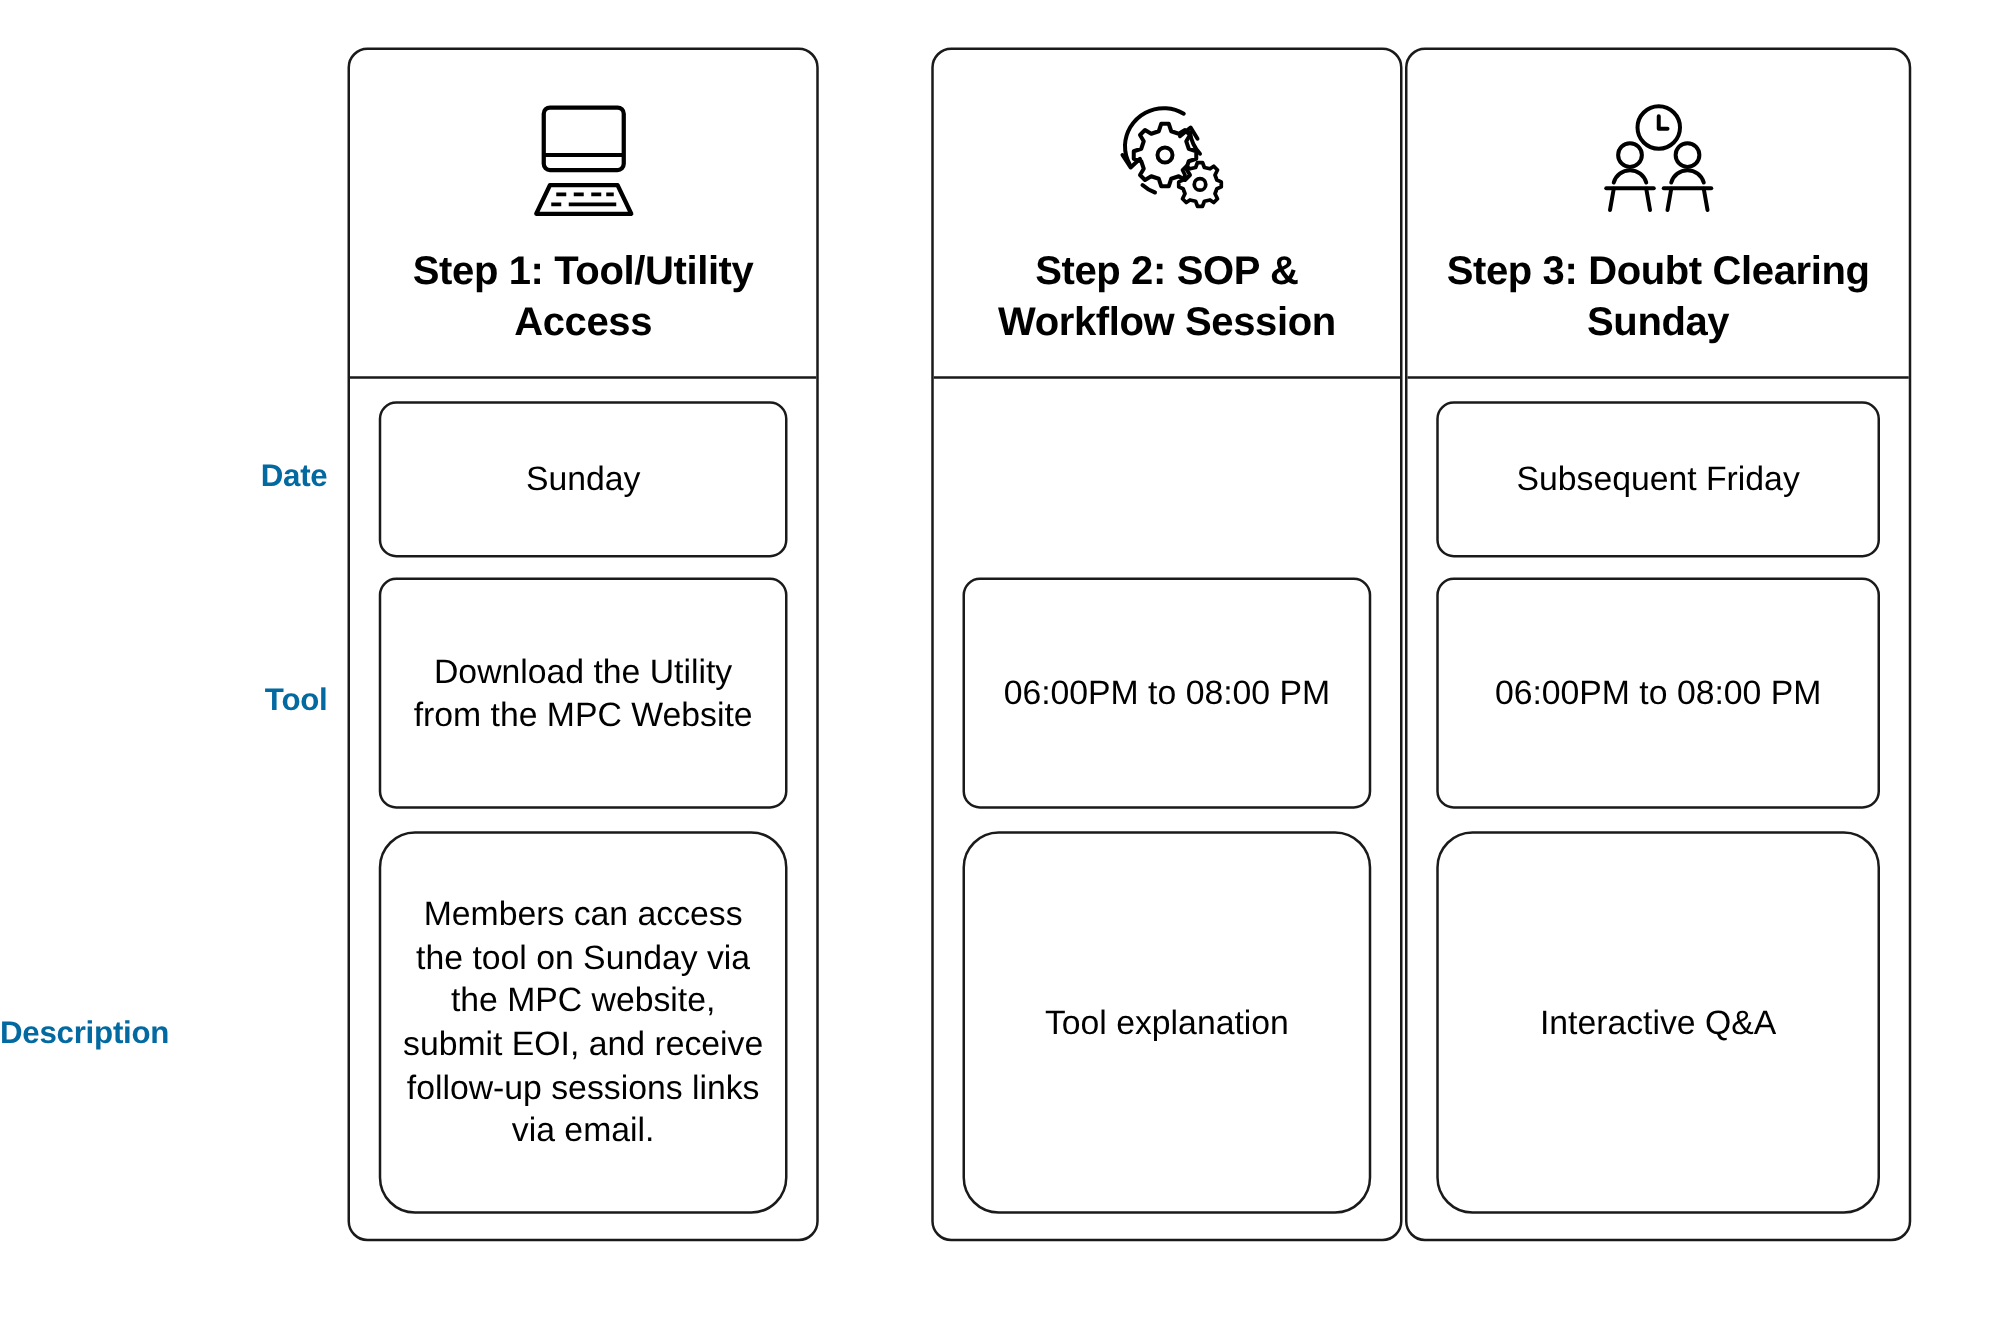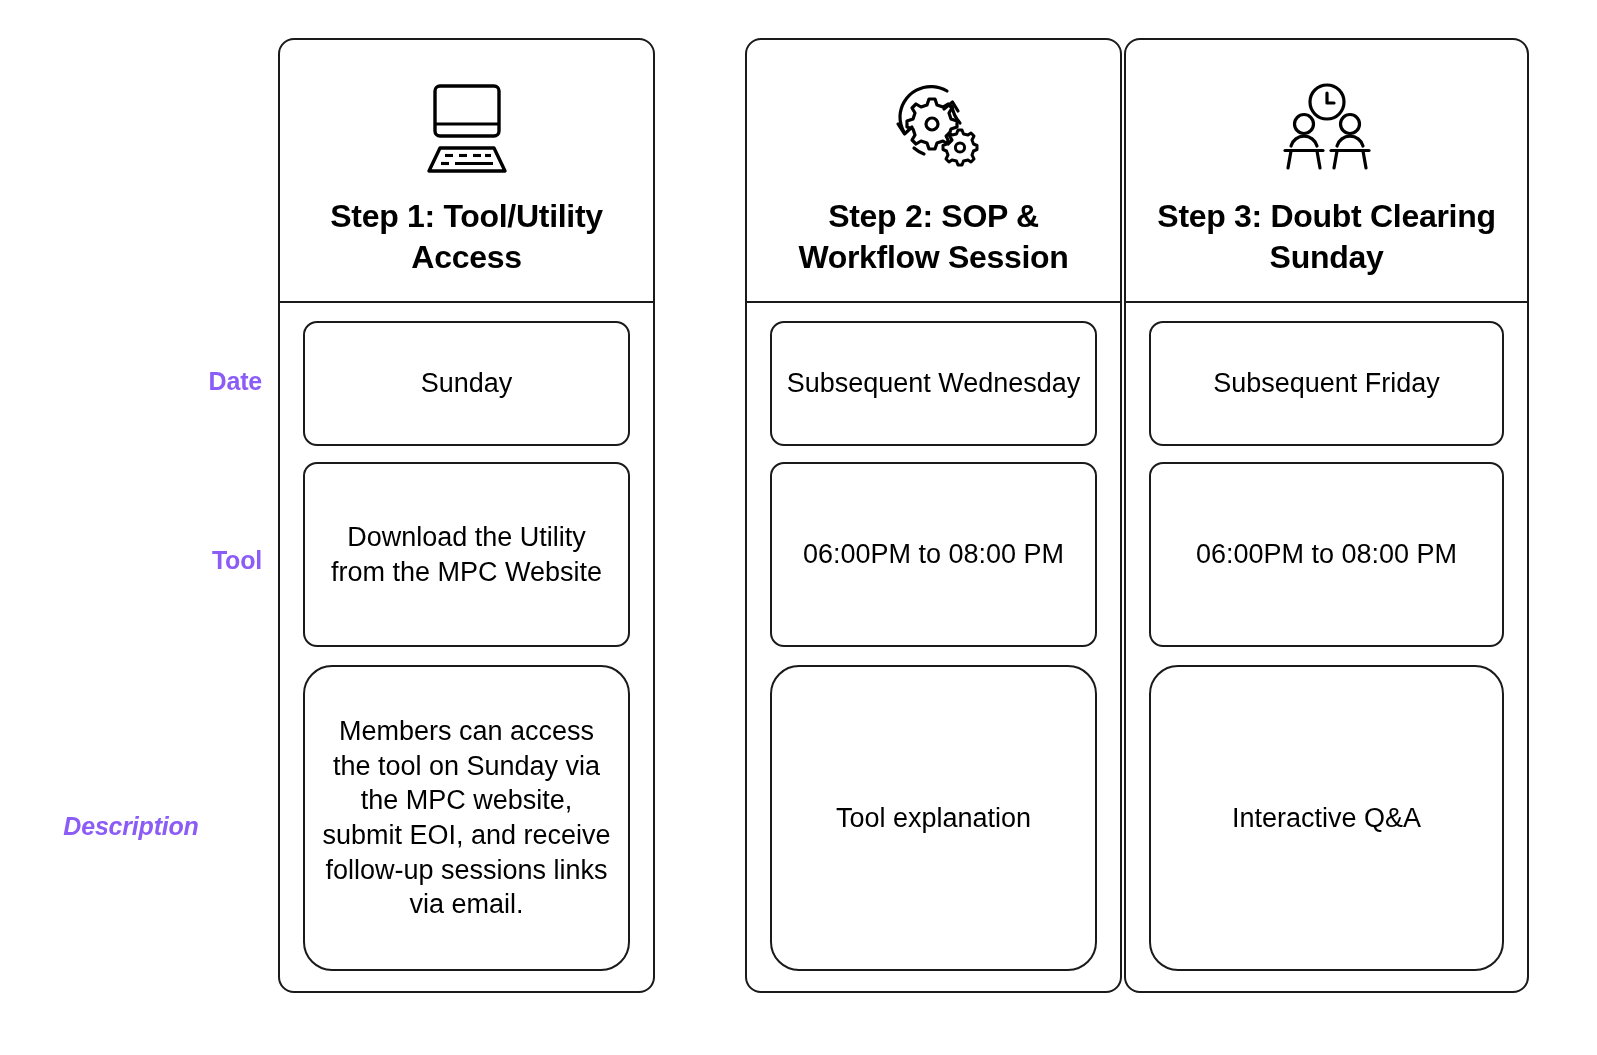--- a/index.html
+++ b/index.html
@@ -35,26 +35,26 @@
     height: 690px;
   }
   .row-label {
     position: absolute;
     right: 0;
     width: 100%;
     text-align: right;
     font-weight: bold;
     font-size: 25px;
     line-height: 1.15;
-    color: #8b5cf6;
+    color: #0369a1;
     letter-spacing: -0.2px;
   }
   .row-label.r-date { top: 0; height: 157px; display: flex; align-items: center; justify-content: flex-end; }
   .row-label.r-time { top: 157px; height: 200px; display: flex; align-items: center; justify-content: flex-end; }
-  .row-label.r-desc { top: 357px; height: 333px; display: flex; align-items: center; justify-content: center; font-style: italic; }
+  .row-label.r-desc { top: 357px; height: 333px; display: flex; align-items: center; justify-content: flex-start; }
 
   
   .column {
     position: absolute;
     top: 38px;
     height: 955px;
     border: 2.2px solid #1a1a1a;
     border-radius: 16px;
     box-sizing: border-box;
     background: #ffffff;
@@ -186,23 +186,20 @@
           <path d="M47 19 L53 19 L55 25 L61 27 L66 24 L70 28 L67 33 L69 39 L75 41 L75 47 L69 49 L67 55 L70 60 L66 64 L61 61 L55 63 L53 69 L47 69 L45 63 L39 61 L34 64 L30 60 L33 55 L31 49 L25 47 L25 41 L31 39 L33 33 L30 28 L34 24 L39 27 L45 25 Z" stroke="#000" stroke-width="3.2" fill="none" stroke-linejoin="round"></path>
           <circle cx="50" cy="44" r="6" stroke="#000" stroke-width="3.2" fill="none"></circle>
 
           <path d="M76 50 L80 50 L81.5 54 L86 55 L89 53 L92 56 L90 60 L91.5 64 L95 65.5 L95 69.5 L91.5 71 L90 75 L92 79 L89 82 L86 80 L81.5 81 L80 85 L76 85 L74.5 81 L70 80 L67 82 L64 79 L66 75 L64.5 71 L61 69.5 L61 65.5 L64.5 64 L66 60 L64 56 L67 53 L70 55 L74.5 54 Z" stroke="#000" stroke-width="3.0" fill="none" stroke-linejoin="round"></path>
           <circle cx="78" cy="67.5" r="4.6" stroke="#000" stroke-width="3.0" fill="none"></circle>
         </svg>
       </div>
       <div class="col-title">Step 2: SOP &amp; Workflow Session</div>
     </div>
     <div class="col-body">
-      <div class="cell cell-date">
-        <span>Subsequent Wednesday</span>
-      </div>
       <div class="cell cell-time">
         <span>06:00PM to 08:00 PM</span>
       </div>
       <div class="cell cell-desc">
         <span>Tool explanation</span>
       </div>
     </div>
   </div>
 
   <div class="column col-3">

